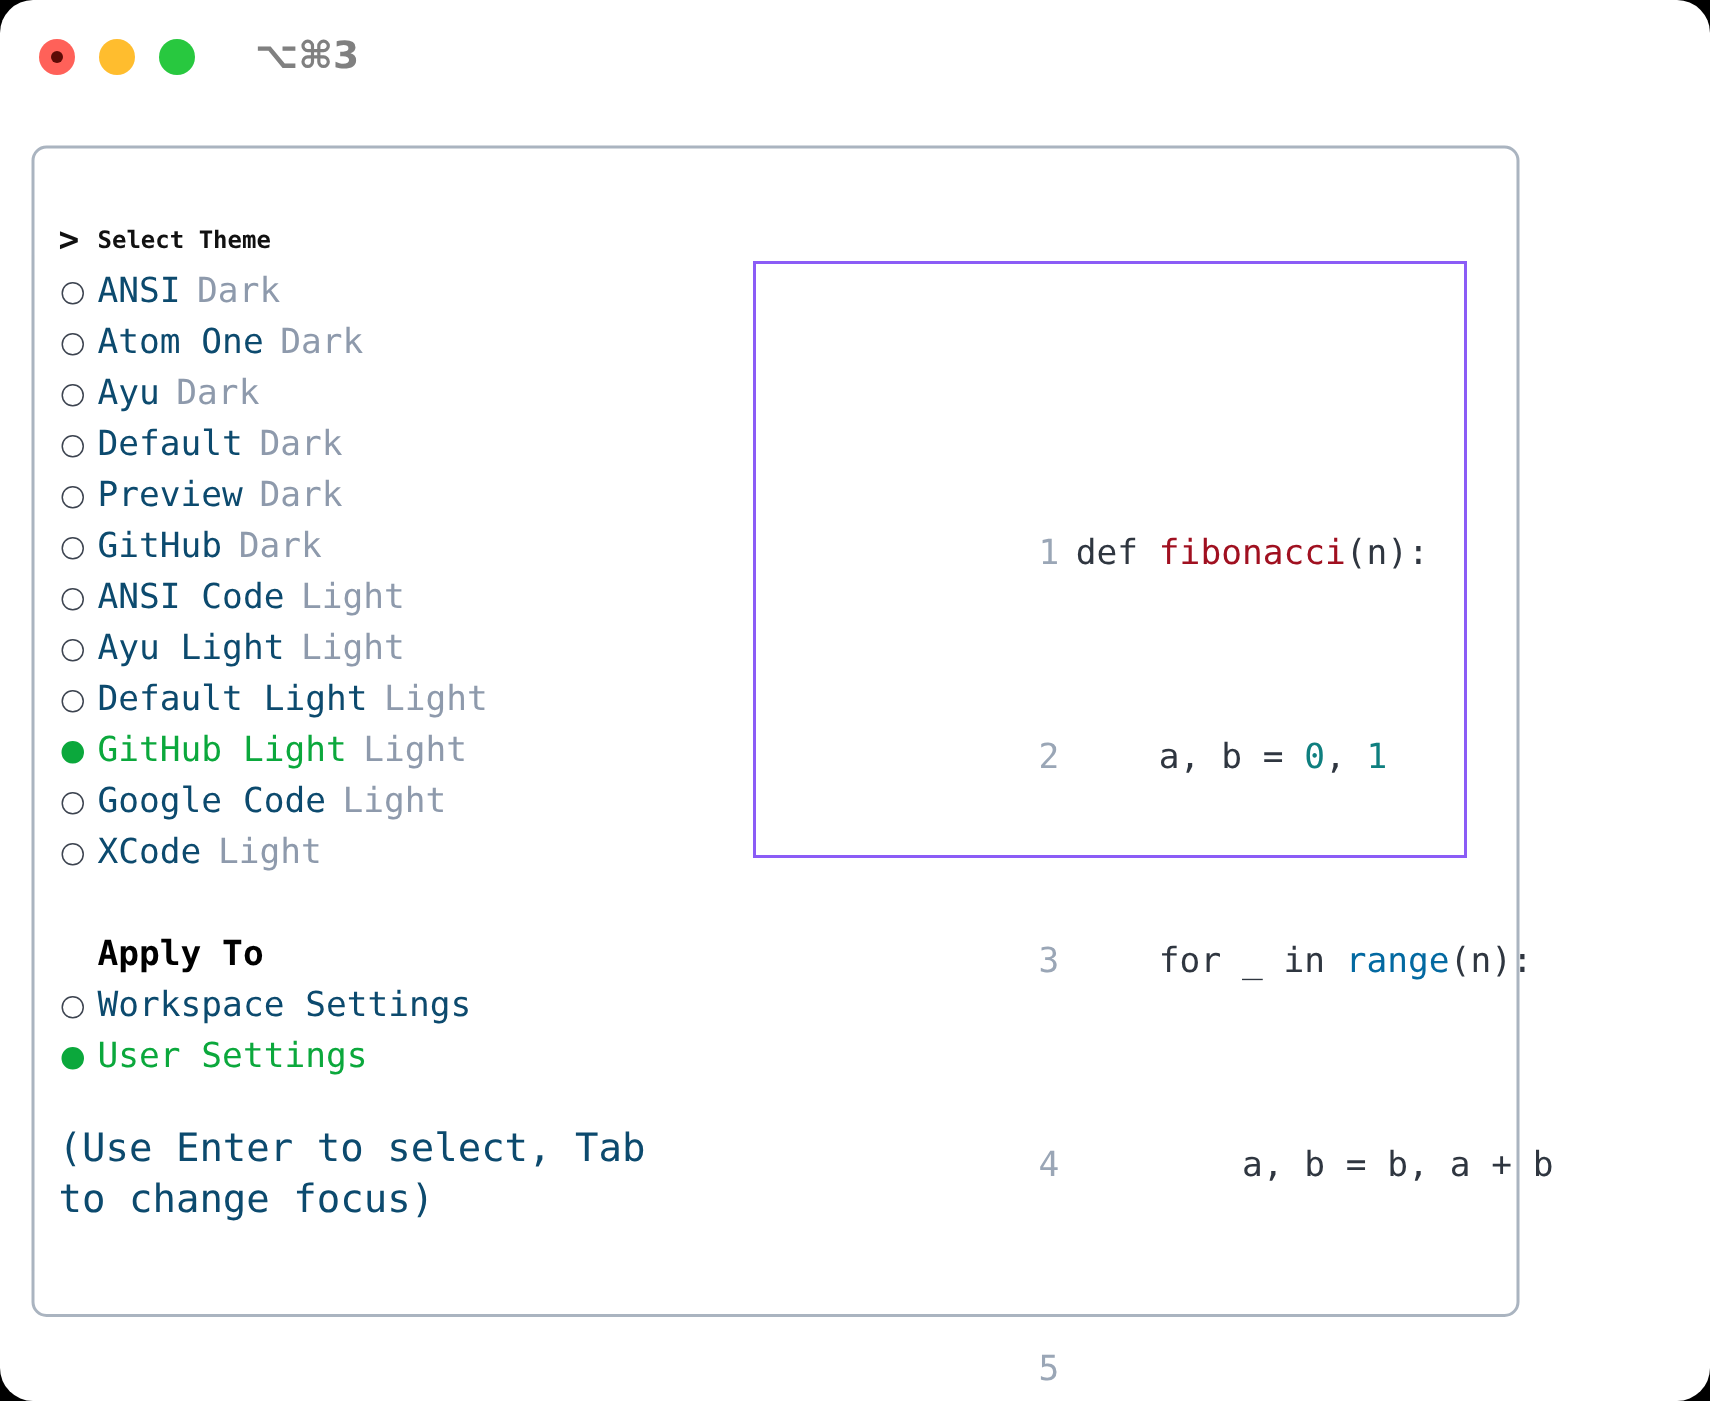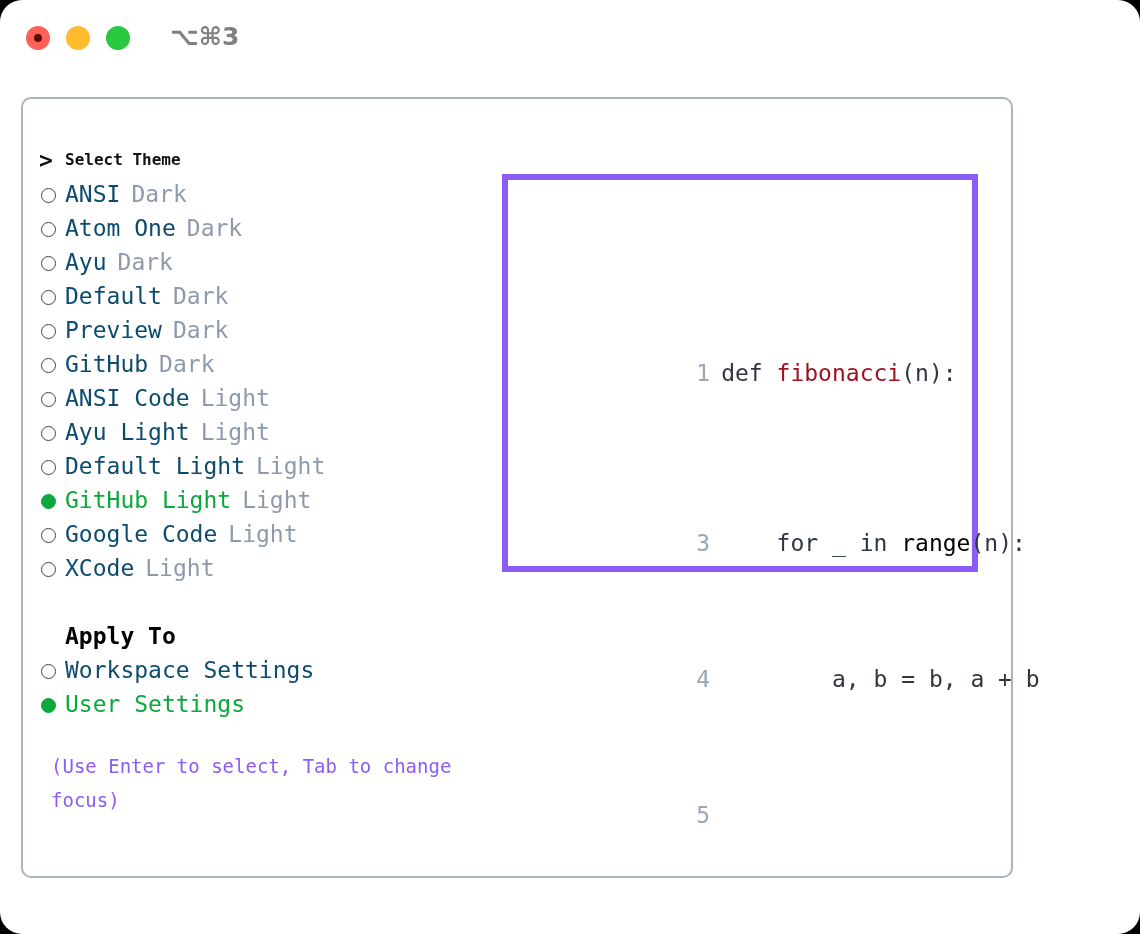--- a/index.html
+++ b/index.html
@@ -132,43 +132,42 @@
   .section-gap { height: 34px; }
 
   .apply-label {
     padding-left: 26px;
     color: #000000;
     font-weight: 700;
   }
 
   .hint {
     margin-top: 28px;
-    color: #8b5cf6;
-    font-size: 19px;
+    color: #0c4a6e;
+    font-size: 26px;
     line-height: 34px;
     width: 420px;
-    margin-left: 12px;
   }
 
   
   .right-col {
     position: absolute;
     left: 479px; top: 44px;
   }
   .preview-title {
     font-size: 24px;
     font-weight: 700;
     color: #111111;
     line-height: 34px;
   }
   .preview-box {
     margin-top: 31px;
     width: 476px;
     height: 398px;
-    border: 6px solid #8b5cf6;
+    border: 2px solid #8b5cf6;
     background: #ffffff;
     position: relative;
   }
 
   .code {
     position: absolute;
     left: 14px; top: 40px;
     font-size: 23px;
     line-height: 34px;
     white-space: pre;
@@ -177,21 +176,21 @@
   .ln {
     display: inline-block;
     width: 22px;
     text-align: right;
     color: #9aa6b6;
     margin-right: 11px;
   }
   .plain  { color: #2f3640; }
   .fn     { color: #a01020; }
   .num    { color: #0f7f7f; }
-  .builtin{ color: #000000; }
+  .builtin{ color: #0369a1; }
 </style>
 </head>
 <body>
 
 <div class="window">
 
   <div class="titlebar">
     <div class="traffic-lights">
       <div class="light light-close"></div>
       <div class="light light-minimize"></div>
@@ -303,20 +302,23 @@
 
     <div class="right-col">
 
       <div class="preview-box">
         <div class="code">
 
           <div class="codeline">
             <span class="ln">1</span><span class="plain">def </span><span class="fn">fibonacci</span><span class="plain">(n):</span>
           </div>
 
+          <div class="codeline">
+            <span class="ln">2</span><span class="plain">    a, b = </span><span class="num">0</span><span class="plain">, </span><span class="num">1</span>
+          </div>
 
           <div class="codeline">
             <span class="ln">3</span><span class="plain">    for _ in </span><span class="builtin">range</span><span class="plain">(n):</span>
           </div>
 
           <div class="codeline">
             <span class="ln">4</span><span class="plain">        a, b = b, a + b</span>
           </div>
 
           <div class="codeline">

